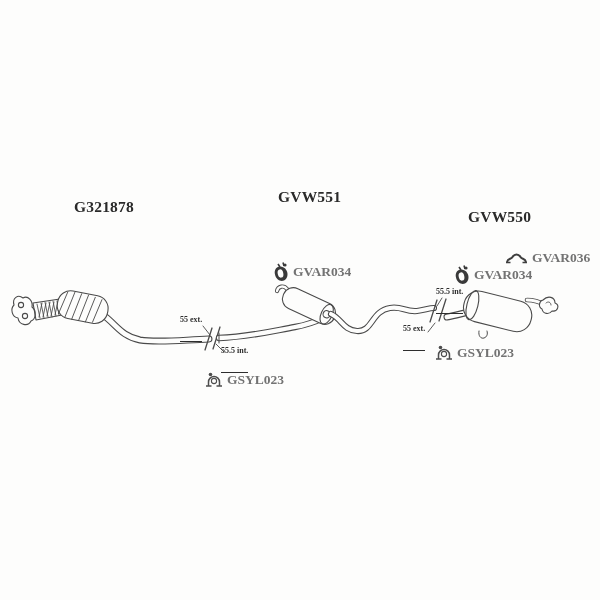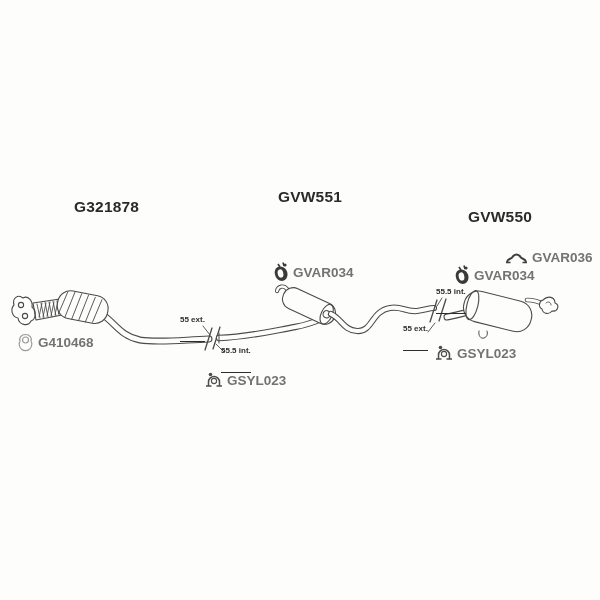--- a/index.html
+++ b/index.html
@@ -2,21 +2,21 @@
 <html><head>
 <meta charset="utf-8">
 <style>
   html,body{margin:0;padding:0;}
   body{
     width:600px;height:600px;
     background:#fdfdfc;
     font-family:"Liberation Sans", sans-serif;
     overflow:hidden;
   }
-  .canvas{position:relative;width:600px;height:600px;}
+  .canvas{position:relative;width:600px;height:600px;font-family:Liberation Serif, serif;}
   .drawing{position:absolute;left:0;top:0;}
   .section-title{
     position:absolute;
     font-size:15.5px;font-weight:700;color:#2a2a2a;
     letter-spacing:.2px;white-space:nowrap;
   }
   .part-label{
     position:absolute;display:flex;align-items:center;gap:4px;
     font-size:13.5px;font-weight:700;color:#737373;
     white-space:nowrap;cursor:pointer;text-decoration:none;
@@ -103,29 +103,20 @@
         <path d="M543,300 C548,295 555,297 555,303 C560,305 558,312 552,311 C549,315 543,314 542,309 C538,307 539,301 543,300 Z" fill="#fdfdfc"></path>
         <path d="M546,303 C548,301 551,302 551,305" stroke-width=".9"></path>
       </g>
     </g>
   </svg>
 
   <div class="section-title" style="left:74px;top:198px">G321878</div>
   <div class="section-title" style="left:278px;top:188px">GVW551</div>
   <div class="section-title" style="left:468px;top:208px">GVW550</div>
 
-  <a class="part-label" style="left:17px;top:333px">
-    <span class="pl-icon">
-      <svg width="17" height="19" viewBox="0 0 17 19" fill="none" stroke="#9a9a9a" stroke-width="1.2">
-        <path d="M8.5,1.5 C4,1.5 2,5 3,8 C1.5,10 2,14.5 5,16.5 C6.5,18 10.5,18 12,16.5 C15,14.5 15.5,10 14,8 C15,5 13,1.5 8.5,1.5 Z"></path>
-        <circle cx="8.5" cy="7" r="3"></circle>
-      </svg>
-    </span>
-    <span>G410468</span>
-  </a>
 
   <a class="part-label" style="left:205px;top:371px">
     <span class="pl-icon">
       <svg width="18" height="18" viewBox="0 0 18 18" fill="none" stroke="#4d4d4d" stroke-width="1.5">
         <path d="M3.5,15 L3.5,11 A5.5,5.5 0 1 1 14.5,11 L14.5,15"></path>
         <path d="M1,15 L6.5,15 M11.5,15 L17,15"></path>
         <circle cx="9" cy="10" r="2.6" stroke-width="1.1"></circle>
         <circle cx="5.5" cy="3.5" r="1.8" fill="#4d4d4d" stroke="none"></circle>
       </svg>
     </span>

